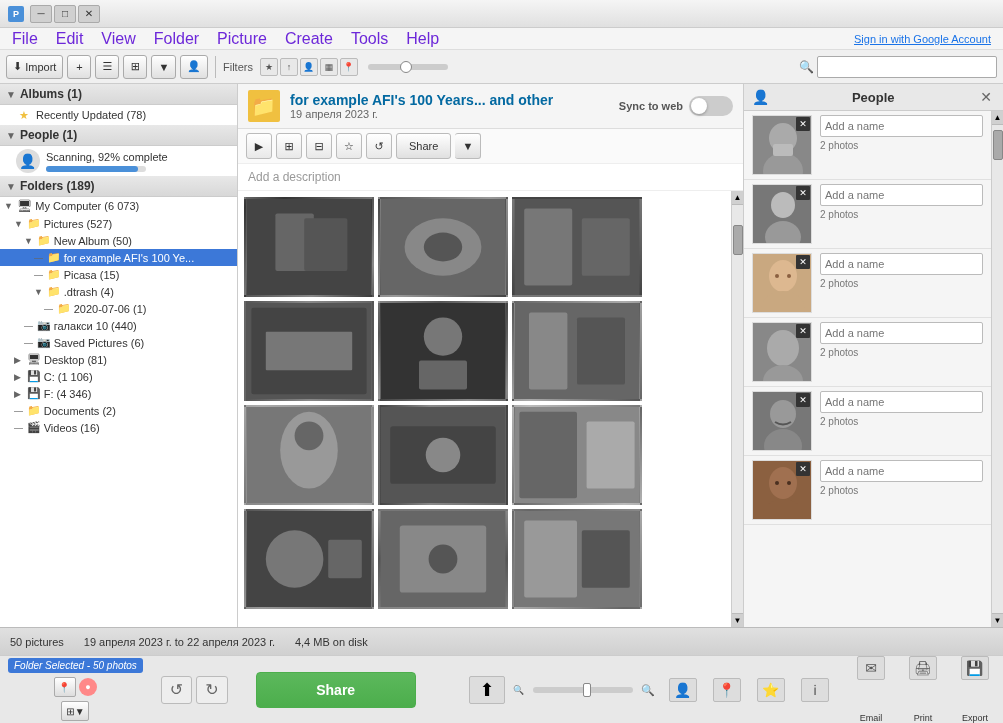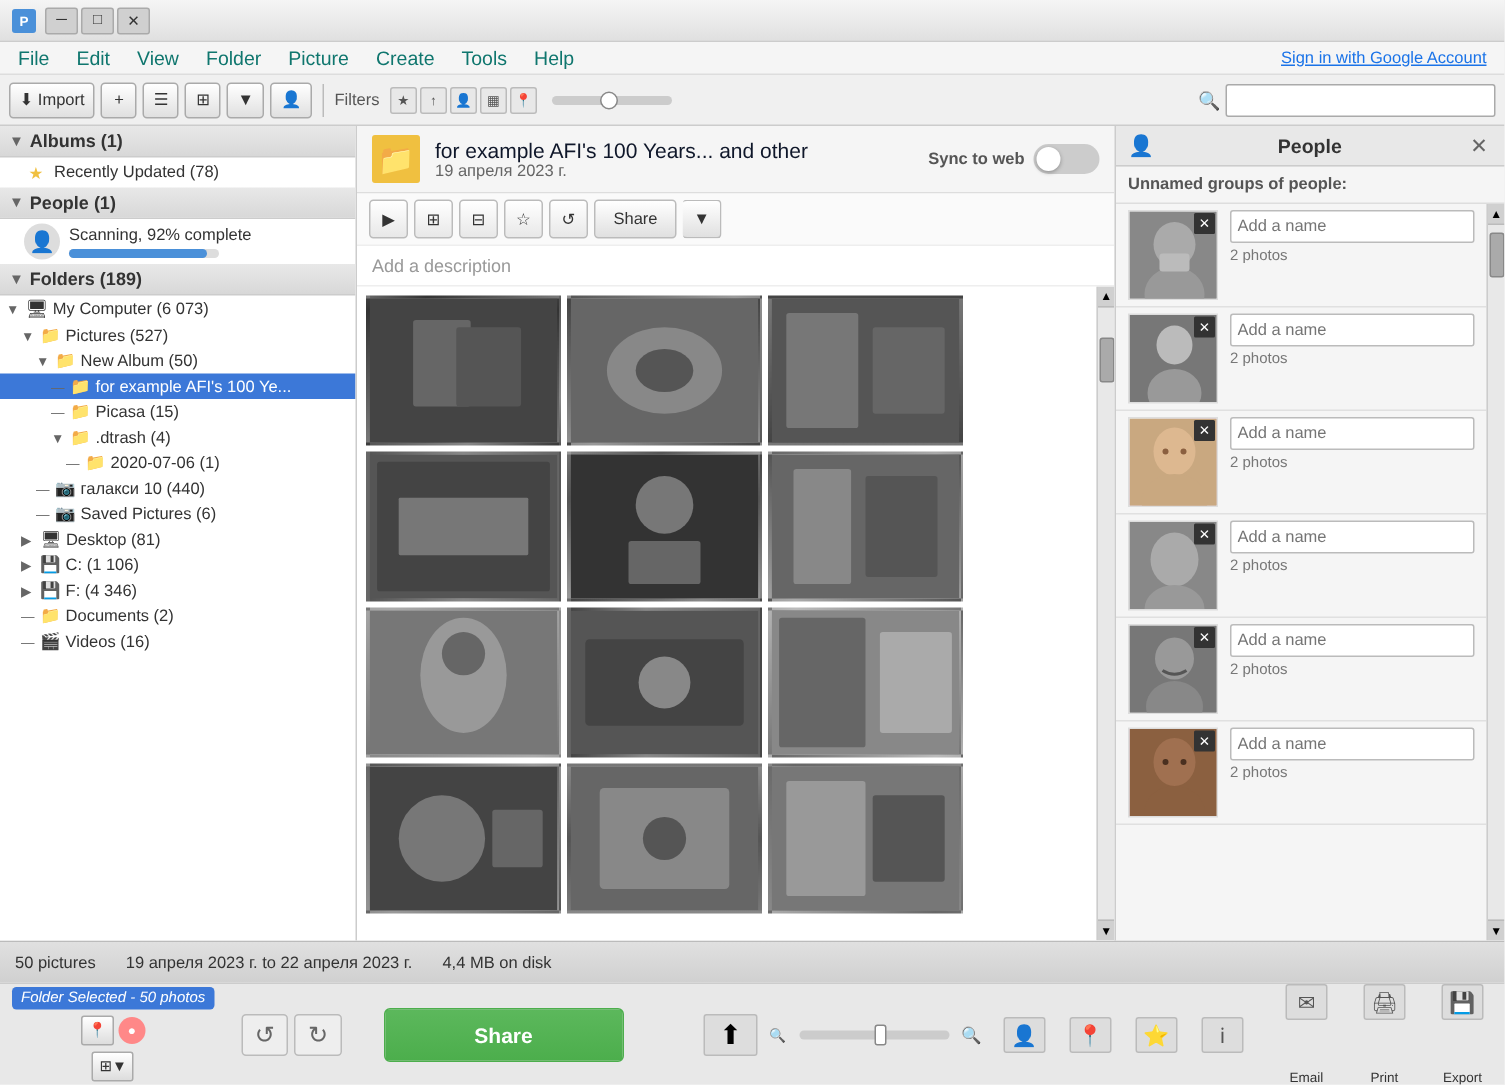--- a/index.html
+++ b/index.html
@@ -23,21 +23,21 @@
     
     #menubar {
       background: #f5f5f5;
       height: 22px;
       display: flex;
       align-items: center;
       padding: 0 4px;
       border-bottom: 1px solid #ddd;
       gap: 2px;
     }
-    #menubar .menu-item { padding: 2px 8px; cursor: pointer; font-size: 13px; color: #0f766e; border-radius: 2px; }
+    #menubar .menu-item { padding: 2px 8px; cursor: pointer; font-size: 16px; color: #6d28d9; border-radius: 2px; }
     #menubar .sign-in { margin-left: auto; font-size: 11px; color: #1a73e8; text-decoration: underline; cursor: pointer; padding-right: 8px; }
 
     
     #toolbar {
       background: #f0f0f0;
       height: 34px;
       display: flex;
       align-items: center;
       padding: 0 6px;
       border-bottom: 1px solid #ccc;
@@ -113,21 +113,21 @@
     
     #album-header {
       background: #f5f5f5;
       border-bottom: 1px solid #ddd;
       padding: 6px 10px;
       display: flex;
       align-items: center;
       gap: 10px;
     }
     .album-folder-icon { width: 32px; height: 32px; background: #f0c040; border-radius: 2px; display: flex; align-items: center; justify-content: center; font-size: 20px; flex-shrink: 0; }
-    .album-title { font-size: 14px; font-weight: normal; color: #0f172a; }
+    .album-title { font-size: 14px; font-weight: bold; color: #0369a1; }
     .album-date { font-size: 11px; color: #666; }
     .sync-btn { margin-left: auto; display: flex; align-items: center; gap: 6px; }
     .sync-label { font-size: 11px; color: #555; font-weight: bold; }
     .sync-toggle { width: 44px; height: 20px; background: #ccc; border-radius: 10px; position: relative; cursor: pointer; }
     .sync-toggle-knob { width: 16px; height: 16px; background: white; border-radius: 50%; position: absolute; top: 2px; left: 2px; box-shadow: 0 1px 3px rgba(0,0,0,0.3); }
     
     
     #photo-toolbar {
       padding: 4px 8px;
       display: flex;
@@ -554,21 +554,20 @@
       </div>
     </div>
   </div>
 
   <div id="right-panel">
     <div id="right-panel-header">
       <span style="font-size:14px; color:#666;">👤</span>
       <span class="panel-title">People</span>
       <div class="panel-close">✕</div>
     </div>
-    <div class="panel-subtitle">Unnamed groups of people:</div>
 
     <div class="panel-with-scroll">
       <div id="people-list">
 
         <div class="person-item">
           <div class="person-row">
             <div class="person-photo face-1">
               <div class="close-x">✕</div>
               <svg width="60" height="60" viewBox="0 0 60 60" xmlns="http://www.w3.org/2000/svg">
                 <rect width="60" height="60" fill="#888"></rect>

